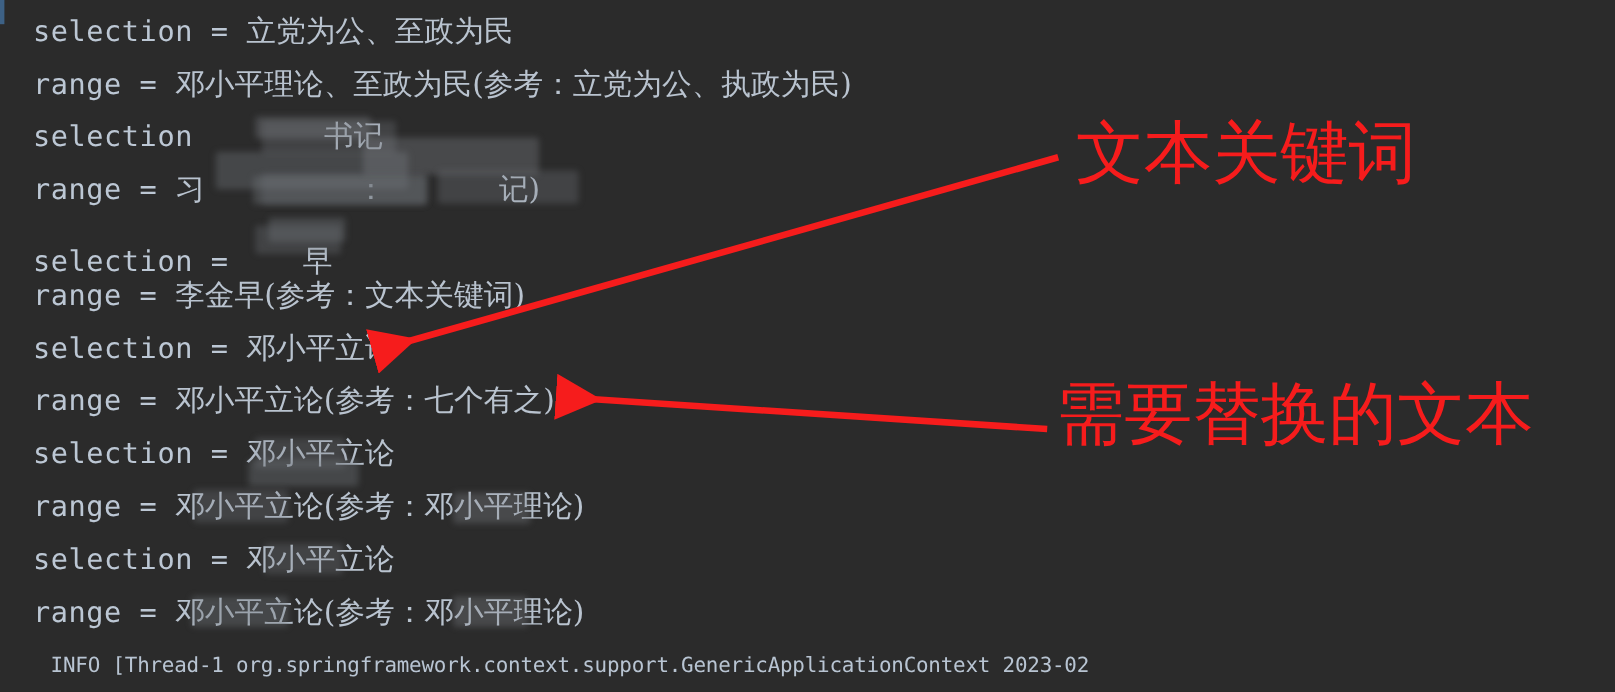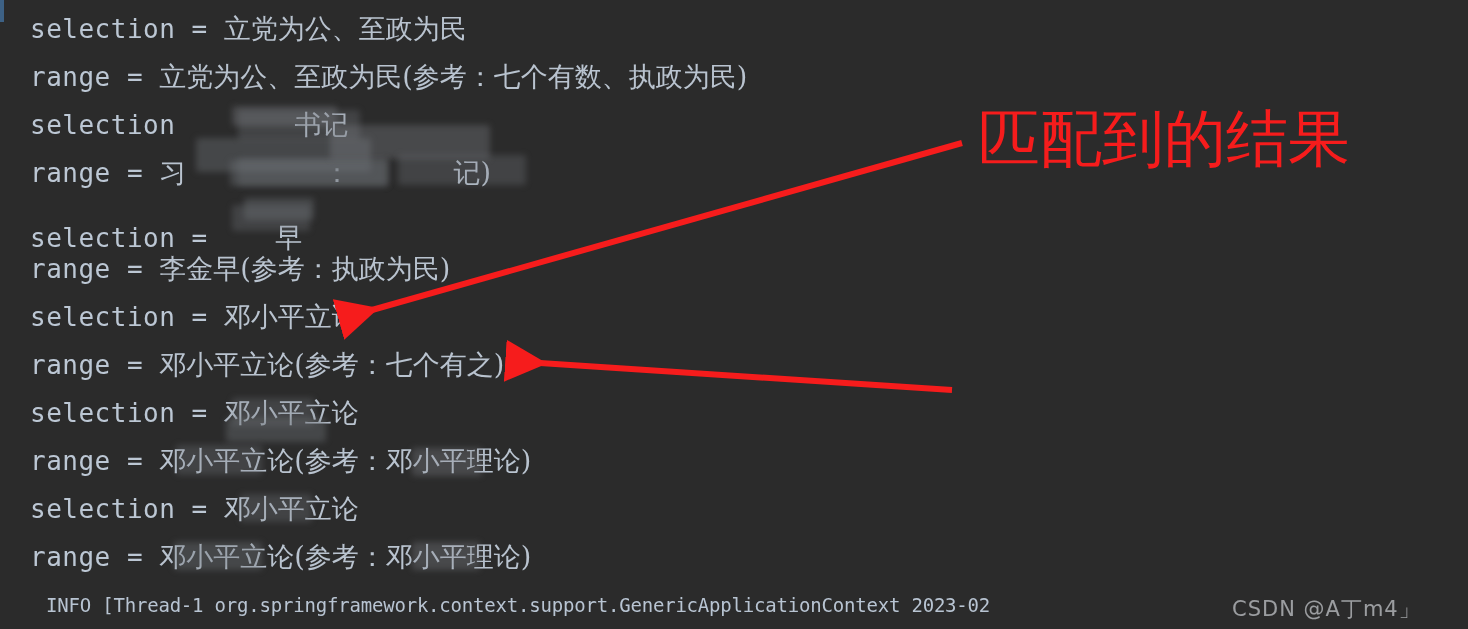--- a/index.html
+++ b/index.html
@@ -102,29 +102,29 @@
 <body>
 
 <div id="screen">
 
   <div class="accent-bar"></div>
 
   <div class="console">
 
     <div class="line" style="top:5px"><span class="key">selection = </span><span class="val">立党为公、至政为民</span></div>
 
-    <div class="line" style="top:53px"><span class="key">range = </span><span class="val">立党为公、至政为民(参考：七个有数、执政为民)</span></div>
+    <div class="line" style="top:53px"><span class="key">range = </span><span class="val">邓小平理论、至政为民(参考：立党为公、执政为民)</span></div>
 
     <div class="line" style="top:101px"><span class="key">selection </span><span class="val">            书记</span></div>
 
     <div class="line" style="top:149px"><span class="key">range = </span><span class="val">习                ：            记)</span></div>
 
     <div class="line" style="top:214px"><span class="key">selection = </span><span class="val">      早</span></div>
 
-    <div class="line" style="top:245px"><span class="key">range = </span><span class="val">李金早(参考：执政为民)</span></div>
+    <div class="line" style="top:245px"><span class="key">range = </span><span class="val">李金早(参考：文本关键词)</span></div>
 
     <div class="line" style="top:293px"><span class="key">selection = </span><span class="val">邓小平立论</span></div>
 
     <div class="line" style="top:341px"><span class="key">range = </span><span class="val">邓小平立论(参考：七个有之)</span></div>
 
     <div class="line" style="top:389px"><span class="key">selection = </span><span class="val">邓小平立论</span></div>
 
     <div class="line" style="top:437px"><span class="key">range = </span><span class="val">邓小平立论(参考：邓小平理论)</span></div>
 
     <div class="line" style="top:485px"><span class="key">selection = </span><span class="val">邓小平立论</span></div>
@@ -155,17 +155,17 @@
   <svg class="arrow-layer" viewBox="0 0 1468 629">
     <defs>
       <marker id="ah" markerWidth="7" markerHeight="7" refX="1.2" refY="3.5" orient="auto">
         <path d="M7,0 L0,3.5 L7,7 Z" fill="#f61c1c"></path>
       </marker>
     </defs>
     <line x1="962" y1="143" x2="372" y2="310" stroke="#f61c1c" stroke-width="6" marker-end="url(#ah)"></line>
     <line x1="952" y1="390" x2="540" y2="363" stroke="#f61c1c" stroke-width="6" marker-end="url(#ah)"></line>
   </svg>
 
-  <div class="annot" style="left:978px; top:108px;">匹配到的结果</div>
+  <div class="annot" style="left:978px; top:108px;">文本关键词</div>
+  <div class="annot" style="left:960px; top:345px;">需要替换的文本</div>
 
-  <div class="watermark" style="left:1232px; top:595px;">CSDN @A丁m4」</div>
 
 </div>
 
 </body></html>

